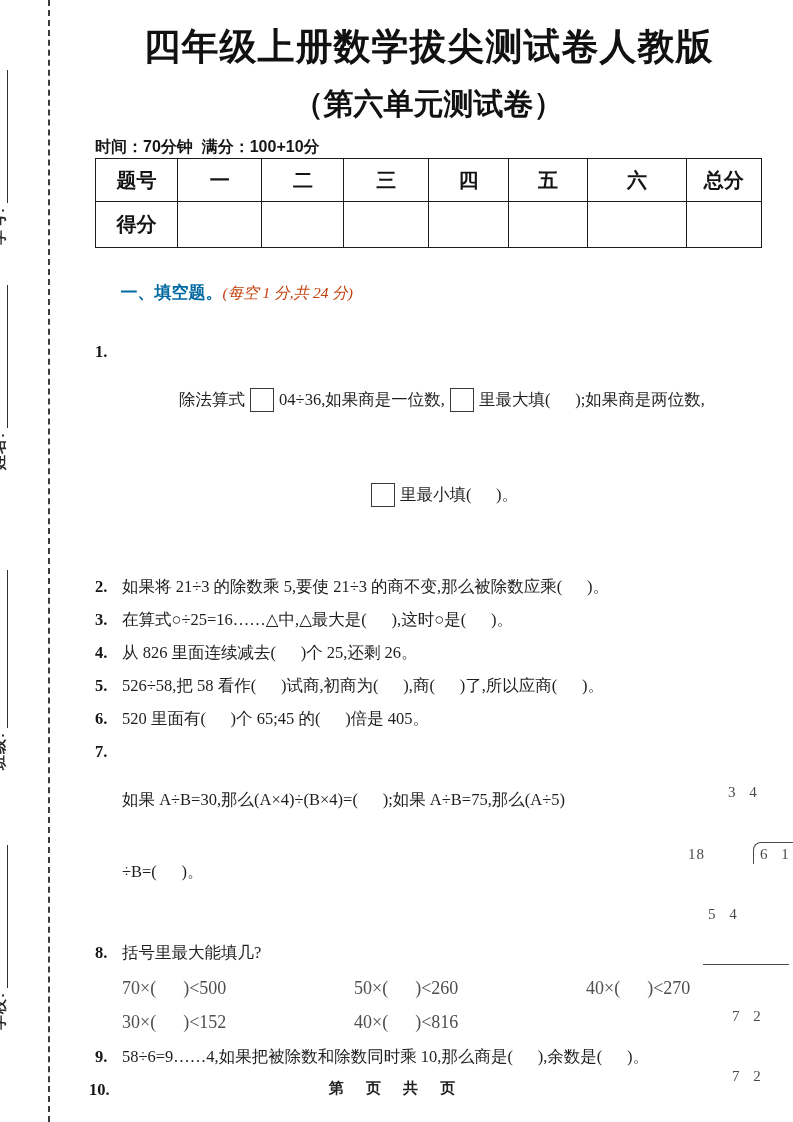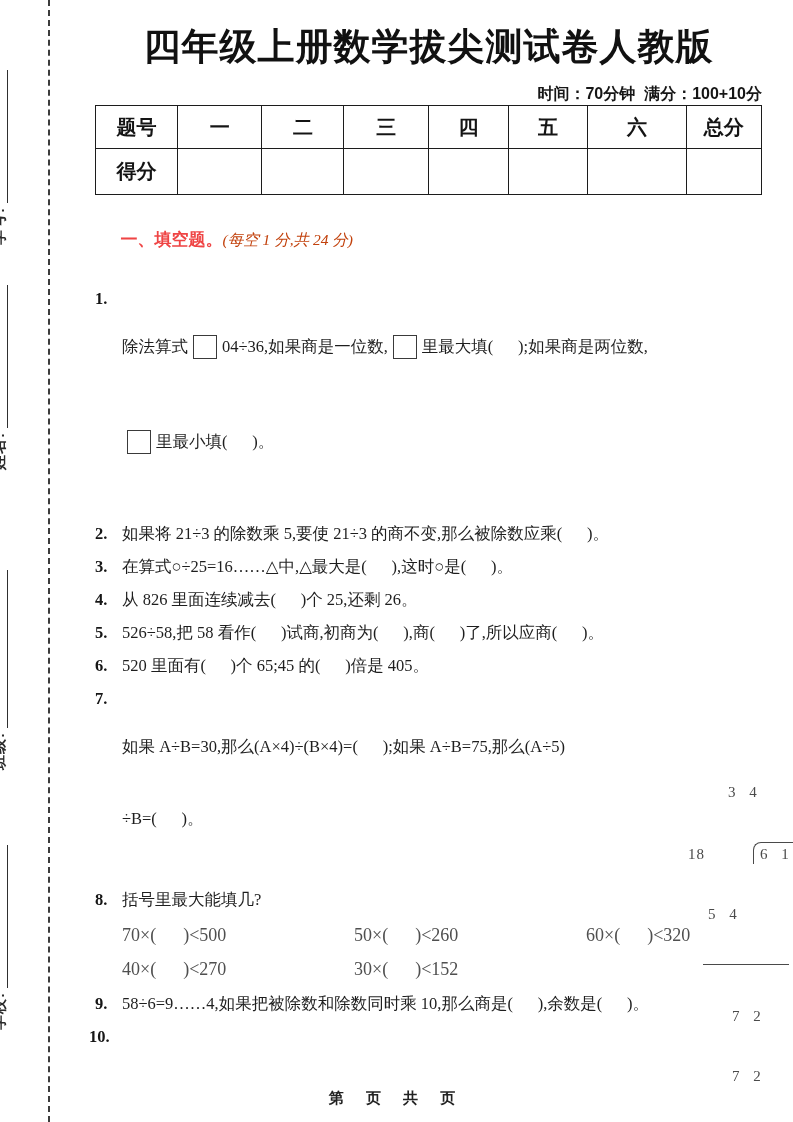--- a/index.html
+++ b/index.html
@@ -32,48 +32,48 @@
   .content { position:absolute; left:95px; top:22px; width:667px; }
   .title {
     text-align:center; font-family:"Liberation Sans","DejaVu Sans",sans-serif;
     font-weight:bold; font-size:37px; letter-spacing:1px; color:#111;
   }
   .subtitle {
     text-align:center; font-family:"Liberation Sans","DejaVu Sans",sans-serif;
     font-weight:bold; font-size:30px; margin-top:12px; color:#111;
   }
   .exam-info {
-    text-align:right; font-family:"Liberation Sans","DejaVu Sans",sans-serif;
+    text-align:left; font-family:"Liberation Sans","DejaVu Sans",sans-serif;
     font-weight:bold; font-size:16px; margin-top:12px; color:#161616;
     white-space:pre-wrap;
   }
   
   table.score {
     width:100%; border-collapse:collapse; margin-top:0;
     font-family:"Liberation Sans","DejaVu Sans",sans-serif;
   }
   table.score td {
     border:1.2px solid #1c1c1c; text-align:center;
     font-size:20px; font-weight:bold; color:#141414;
   }
   table.score tr.r1 td { height:43px; }
   table.score tr.r2 td { height:46px; }
 
   
   .sec-head { margin-top:13px; font-size:17px; white-space:pre-wrap; }
   .sec-head .sec-title {
-    font-family:"Liberation Sans","DejaVu Sans",sans-serif; font-weight:bold; color:#ef4444;
+    font-family:"Liberation Sans","DejaVu Sans",sans-serif; font-weight:bold; color:#0369a1;
   }
   .sec-head .sec-note { font-size:15.5px; font-style:oblique; color:#c2410c; }
 
   .q { display:flex; margin-top:9px; font-size:16.5px; line-height:24px; }
   .q-num { flex:0 0 27px; font-weight:bold; color:#161616; }
   .q-num.wide { flex-basis:33px; margin-left:-6px; }
   .q-text { flex:1; white-space:pre-wrap; }
-  .q1 .q-line { display:flex; align-items:center; height:47px; white-space:pre-wrap; }
+  .q1 .q-line { display:flex; align-items:center; height:47px; white-space:pre-wrap;justify-content:center; }
   .q1 { margin-top:4px; }
   .q1 .q-num { line-height:47px; }
   .blank-box {
     display:inline-block; width:24px; height:24px;
     border:1px solid #3a3a3a; margin:0 5px; flex:0 0 auto;
   }
   .ineq-grid {
     display:grid; grid-template-columns:232px 232px 1fr;
     margin:6px 0 0 27px; color:#4f4f4f;
     font-size:18px; line-height:34px; white-space:pre-wrap;
@@ -90,21 +90,21 @@
   .dv-divisor { letter-spacing:1px; }
   .dv-dividend {
     border-left:1.2px solid #4a4a4a; border-top:1.2px solid #4a4a4a;
     border-top-left-radius:8px; padding:1px 0 0 6px; margin-left:8px;
   }
   .dv-sub1 { padding-left:20px; }
   .dv-rule1 { border-top:1.2px solid #4a4a4a; margin-left:15px; width:86px; height:2px; }
   .dv-br   { padding-left:44px; }
 
   .footer {
-    position:absolute; bottom:14px; left:0; width:100%; text-align:center;
+    position:absolute; bottom:24px; left:0; width:100%; text-align:center;
     font-size:15px; font-weight:600; letter-spacing:9px; color:#222;
     font-family:"Liberation Sans","DejaVu Sans",sans-serif;
   }
 </style>
 </head>
 <body>
 
 <div class="page">
 
   <div class="cut-line"></div>
@@ -122,20 +122,21 @@
     <span class="u-line"></span>
   </div>
   <div class="side-field sf-4">
     <span>学校:</span>
     <span class="u-line"></span>
   </div>
 
   <div class="content">
 
     <div class="title">四年级上册数学拔尖测试卷人教版</div>
+    <div class="subtitle">（第六单元测试卷）</div>
     <div class="exam-info">时间：70分钟  满分：100+10分</div>
 
     <table class="score">
       <colgroup>
         <col style="width:12.3%">
           <col style="width:12.7%">
           <col style="width:12.3%">
           <col style="width:12.7%">
         <col style="width:12.0%">
           <col style="width:11.9%">
@@ -205,23 +206,23 @@
         <span style="display:block">÷B=(      )。</span>
       </span>
     </div>
     <div class="q">
       <span class="q-num">8.</span>
       <span class="q-text">括号里最大能填几?</span>
     </div>
     <div class="ineq-grid">
       <span>70×(      )&lt;500</span>
       <span>50×(      )&lt;260</span>
-      <span>60×(      )&lt;320</span>
       <span>40×(      )&lt;270</span>
       <span>30×(      )&lt;152</span>
+      <span>40×(      )&lt;816</span>
     </div>
     <div class="q" style="margin-top:6px">
       <span class="q-num">9.</span>
       <span class="q-text">58÷6=9……4,如果把被除数和除数同时乘 10,那么商是(      ),余数是(      )。</span>
     </div>
     <div class="q">
       <span class="q-num wide">10.</span>
       <span class="q-text">
         
         

